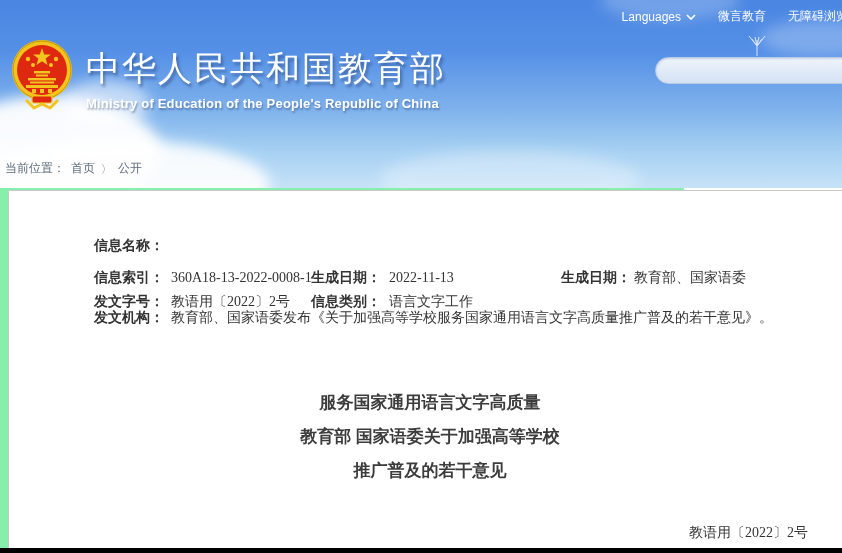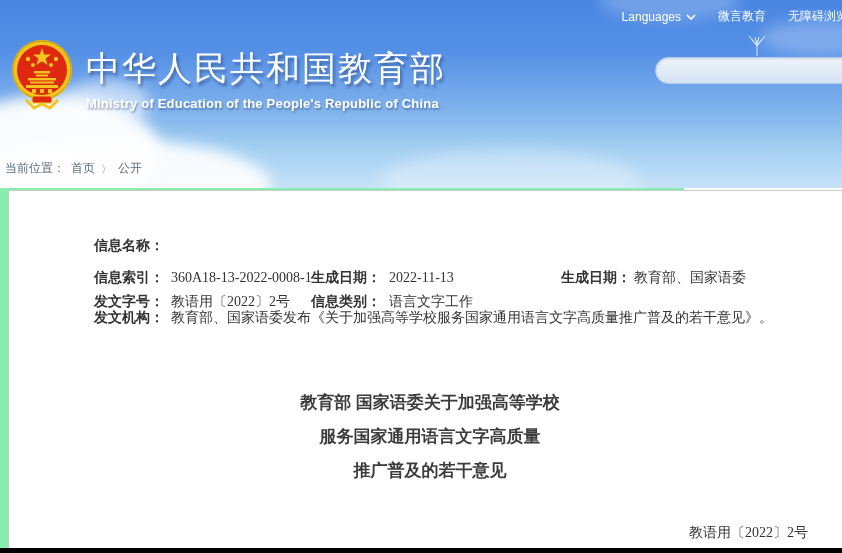--- a/index.html
+++ b/index.html
@@ -188,22 +188,22 @@
         <span class="cell-label w2">信息类别：</span>
         <span class="cell-value">语言文字工作</span>
       </div>
       <div class="info-row">
         <span class="cell-label">发文机构：</span>
         <span class="cell-value">教育部、国家语委发布《关于加强高等学校服务国家通用语言文字高质量推广普及的若干意见》。</span>
       </div>
     </div>
 
     <div class="doc-title">
+      <div>服务国家通用语言文字高质量</div>
       <div>教育部 国家语委关于加强高等学校</div>
-      <div>服务国家通用语言文字高质量</div>
       <div>推广普及的若干意见</div>
     </div>
 
     <div class="doc-number serif">教语用〔2022〕2号</div>
   </div>
 
   <div class="bottom-edge"></div>
 </div>
 
 </body></html>

